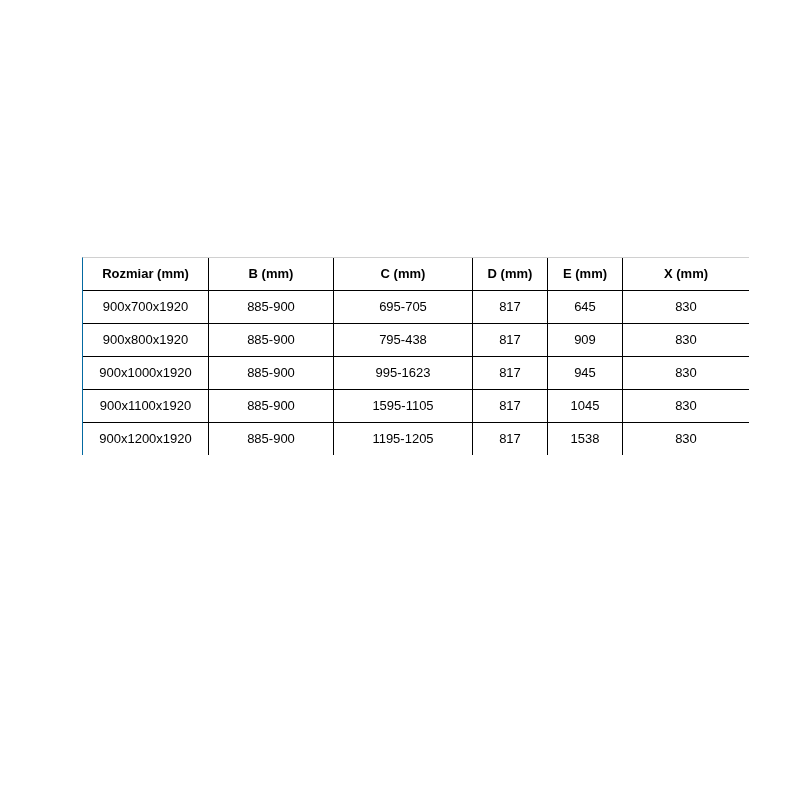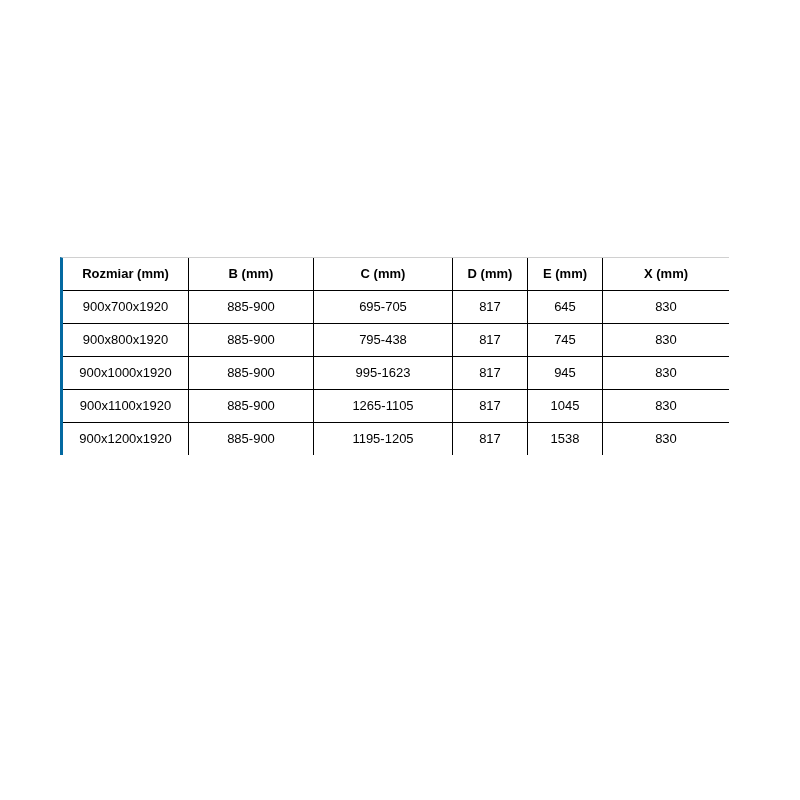--- a/index.html
+++ b/index.html
@@ -13,27 +13,27 @@
   }
   .page {
     position: relative;
     width: 800px;
     height: 800px;
     background: #ffffff;
     overflow: hidden;
   }
   table.spec-table {
     position: absolute;
-    left: 60px;
+    left: 82px;
     top: 257px;
     border-collapse: separate;
     border-spacing: 0;
     table-layout: fixed;
     border-top: 1px solid #d0d0d0;
-    border-left: 3px solid #0369a1;
+    border-left: 1px solid #0369a1;
   }
   table.spec-table th,
   table.spec-table td {
     box-sizing: border-box;
     height: 32px;
     padding: 0 4px;
     text-align: center;
     vertical-align: middle;
     font-size: 13px;
     line-height: 32px;
@@ -83,35 +83,35 @@
           <td>695-705</td>
           <td>817</td>
           <td>645</td>
           <td>830</td>
         </tr>
         <tr>
           <td>900x800x1920</td>
           <td>885-900</td>
           <td>795-438</td>
           <td>817</td>
-          <td>745</td>
+          <td>909</td>
           <td>830</td>
         </tr>
         <tr>
           <td>900x1000x1920</td>
           <td>885-900</td>
           <td>995-1623</td>
           <td>817</td>
           <td>945</td>
           <td>830</td>
         </tr>
         <tr>
           <td>900x1100x1920</td>
           <td>885-900</td>
-          <td>1265-1105</td>
+          <td>1595-1105</td>
           <td>817</td>
           <td>1045</td>
           <td>830</td>
         </tr>
         <tr>
           <td>900x1200x1920</td>
           <td>885-900</td>
           <td>1195-1205</td>
           <td>817</td>
           <td>1538</td>

